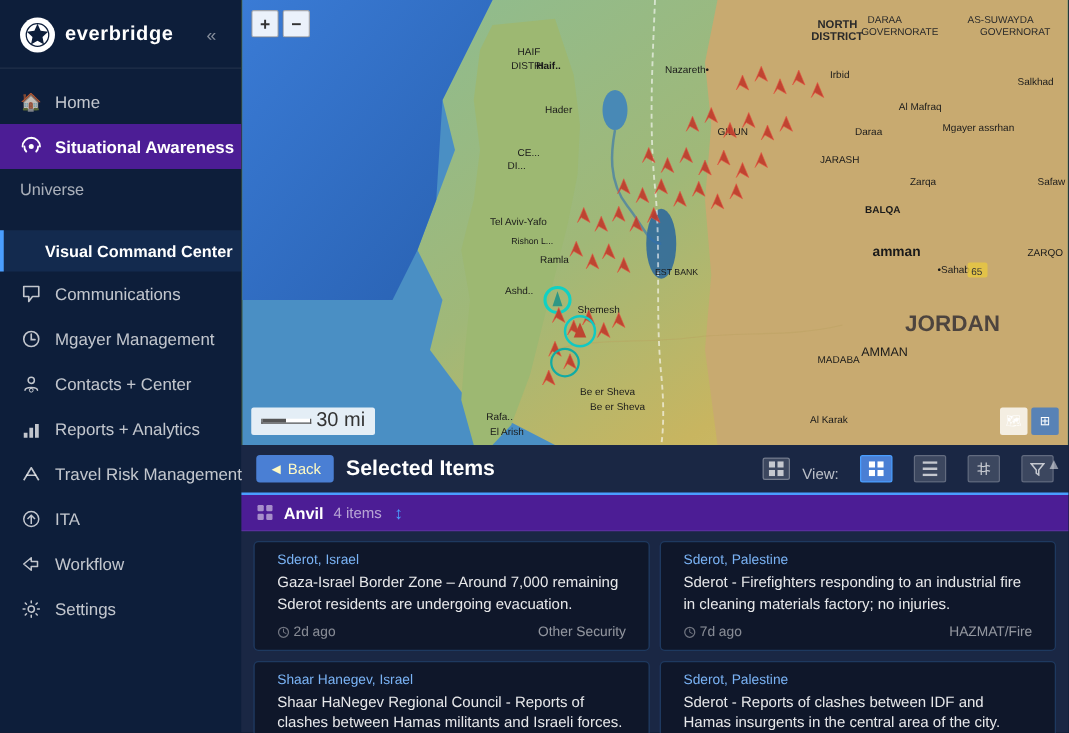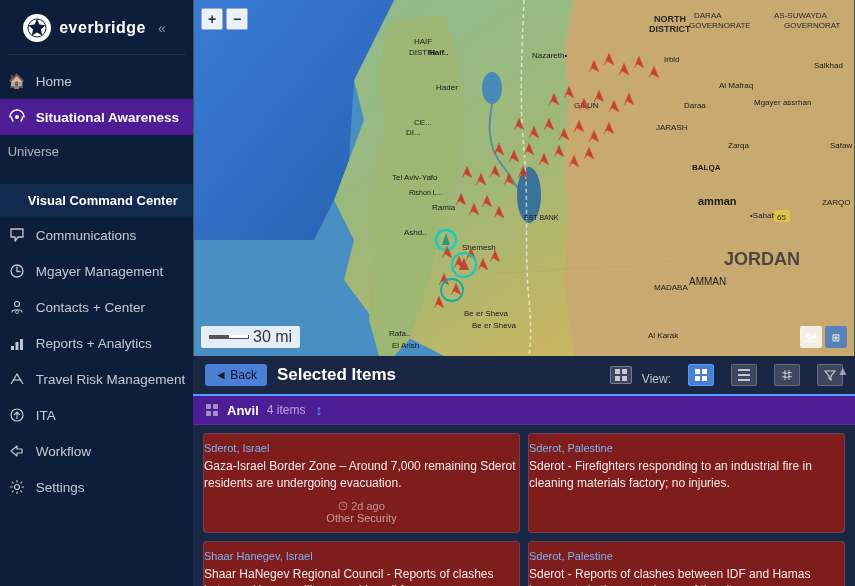--- a/index.html
+++ b/index.html
@@ -15,21 +15,20 @@
 
     
     .sidebar {
       width: 193px;
       min-width: 193px;
       background: #0d1e3a;
       display: flex;
       flex-direction: column;
       height: 586px;
       overflow: hidden;
-      align-items: center;
     }
 
     .sidebar-logo {
       padding: 14px 16px 12px;
       display: flex;
       align-items: center;
       gap: 8px;
       border-bottom: 1px solid rgba(255,255,255,0.08);
     }
 
@@ -163,21 +162,21 @@
       display: flex;
       align-items: center;
       padding: 8px 12px;
       background: #1a2744;
       border-bottom: 2px solid #4a9eff;
       gap: 10px;
     }
 
     .back-btn {
       background: #4a7fd4;
-      color: #0f172a;
+      color: #fef9c3;
       border: none;
       padding: 4px 10px;
       border-radius: 3px;
       font-size: 12px;
       cursor: pointer;
       display: flex;
       align-items: center;
       gap: 4px;
     }
 
@@ -264,48 +263,46 @@
       flex: 1;
       overflow-y: auto;
       padding: 8px 10px;
       display: grid;
       grid-template-columns: 1fr 1fr;
       gap: 8px;
       align-content: start;
     }
 
     .incident-card {
-      background: #7f1d1d;
+      background: #0f172a;
       border: 1px solid rgba(74,158,255,0.25);
       border-radius: 4px;
-      padding: 8px 0;
+      padding: 8px 18px;
       cursor: pointer;
     }
 
     .card-location {
       font-size: 11px;
       color: #7ab3f5;
       margin-bottom: 4px;
       font-weight: 500;
     }
 
     .card-description {
       font-size: 12px;
       color: rgba(255,255,255,0.9);
       line-height: 1.4;
       margin-bottom: 8px;
     }
 
     .card-footer {
       display: flex;
-      align-items: center;
       justify-content: space-between;
       font-size: 11px;
       color: rgba(255,255,255,0.5);
-      flex-direction: column;
     }
 
     .card-time {
       display: flex;
       align-items: center;
       gap: 3px;
     }
 
     .card-tag {
       color: rgba(255,255,255,0.55);
@@ -734,20 +731,30 @@
             </svg>
             <span>2d ago</span>
           </span>
           <span class="card-tag">Other Security</span>
         </div>
       </div>
 
       <div class="incident-card">
         <div class="card-location">Sderot, Palestine</div>
         <div class="card-description">Sderot - Firefighters responding to an industrial fire in cleaning materials factory; no injuries.</div>
+        <div class="card-footer">
+          <span class="card-time">
+            <svg width="10" height="10" viewBox="0 0 10 10" fill="none">
+              <circle cx="5" cy="5" r="4" stroke="rgba(255,255,255,0.4)" stroke-width="1"></circle>
+              <path d="M5 2.5 L5 5 L7 6" stroke="rgba(255,255,255,0.4)" stroke-width="0.8" stroke-linecap="round"></path>
+            </svg>
+            <span>7d ago</span>
+          </span>
+          <span class="card-tag">HAZMAT/Fire</span>
+        </div>
       </div>
 
       <div class="incident-card">
         <div class="card-location">Shaar Hanegev, Israel</div>
         <div class="card-description">Shaar HaNegev Regional Council - Reports of clashes between Hamas militants and Israeli forces.</div>
         <div class="card-footer">
           <span class="card-time"></span>
           <span class="card-tag"></span>
         </div>
       </div>

